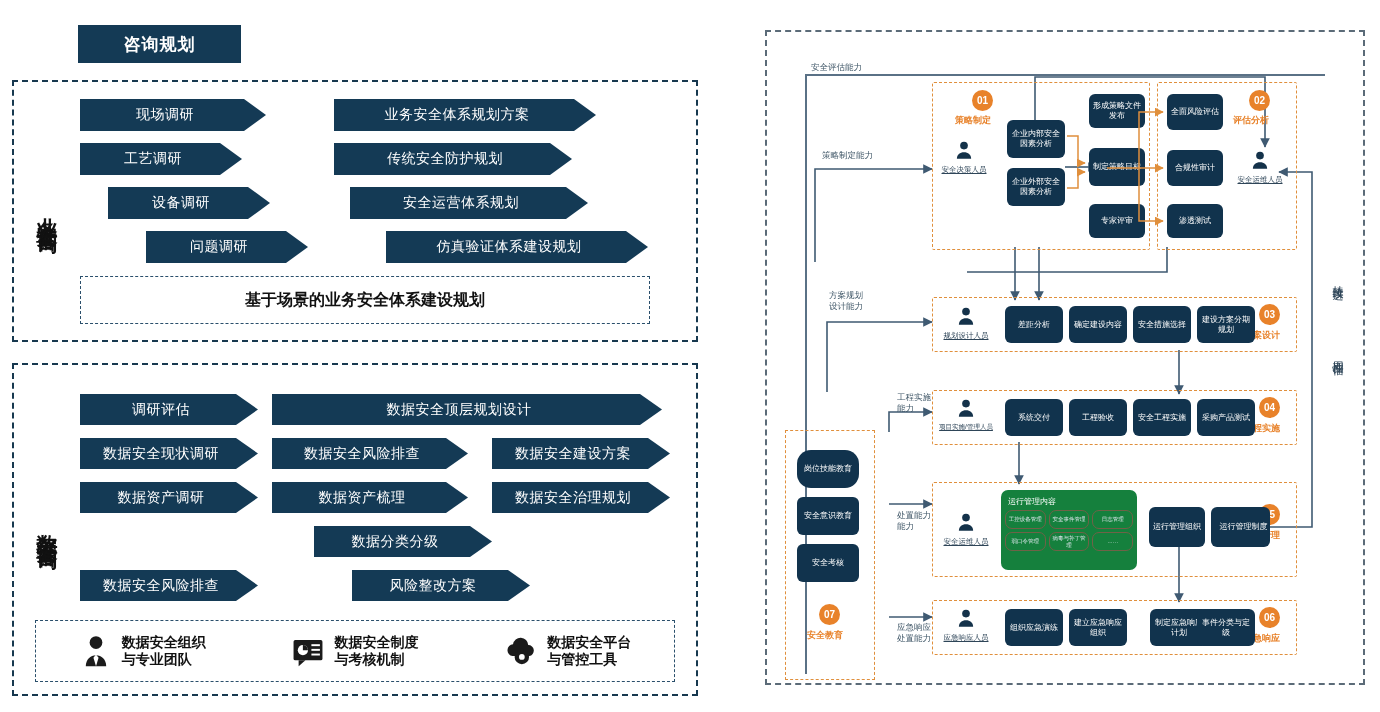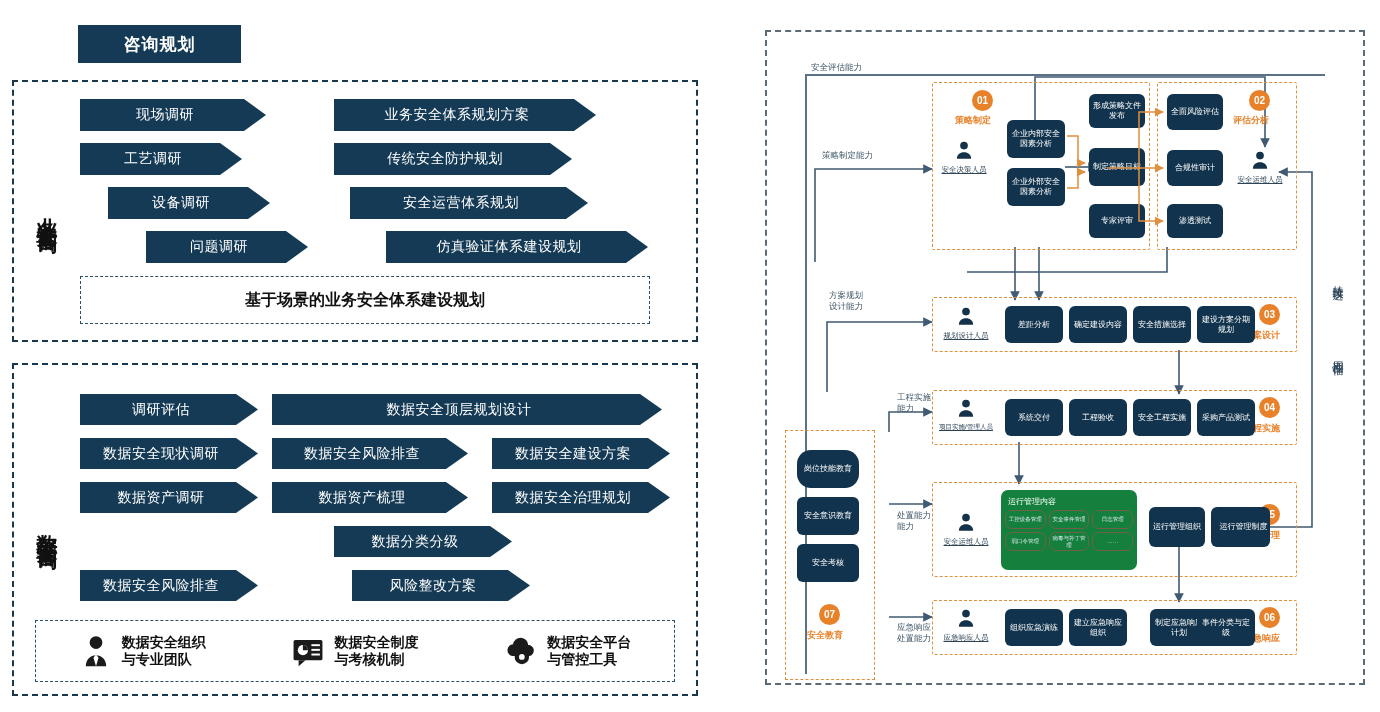--- a/index.html
+++ b/index.html
@@ -150,21 +150,21 @@
     <div class="group-label">数据安全咨询</div>
 
     <div class="chev" style="left:66px;  top:29px;  width:178px; height:31px;">调研评估</div>
     <div class="chev" style="left:66px;  top:73px;  width:178px; height:31px;">数据安全现状调研</div>
     <div class="chev" style="left:66px;  top:117px; width:178px; height:31px;">数据资产调研</div>
     <div class="chev" style="left:66px;  top:205px; width:178px; height:31px;">数据安全风险排查</div>
 
     <div class="chev" style="left:258px; top:29px;  width:390px; height:31px;">数据安全顶层规划设计</div>
     <div class="chev" style="left:258px; top:73px;  width:196px; height:31px;">数据安全风险排查</div>
     <div class="chev" style="left:258px; top:117px; width:196px; height:31px;">数据资产梳理</div>
-    <div class="chev" style="left:300px; top:161px; width:178px; height:31px;margin-left:20px;">数据分类分级</div>
+    <div class="chev" style="left:300px; top:161px; width:178px; height:31px;">数据分类分级</div>
     <div class="chev" style="left:338px; top:205px; width:178px; height:31px;">风险整改方案</div>
 
     <div class="chev" style="left:478px; top:73px;  width:178px; height:31px;">数据安全建设方案</div>
     <div class="chev" style="left:478px; top:117px; width:178px; height:31px;">数据安全治理规划</div>
   </div>
 
   <div class="icon-strip">
 
     <div class="icon-item">
       <svg class="glyph" viewBox="0 0 40 40">

